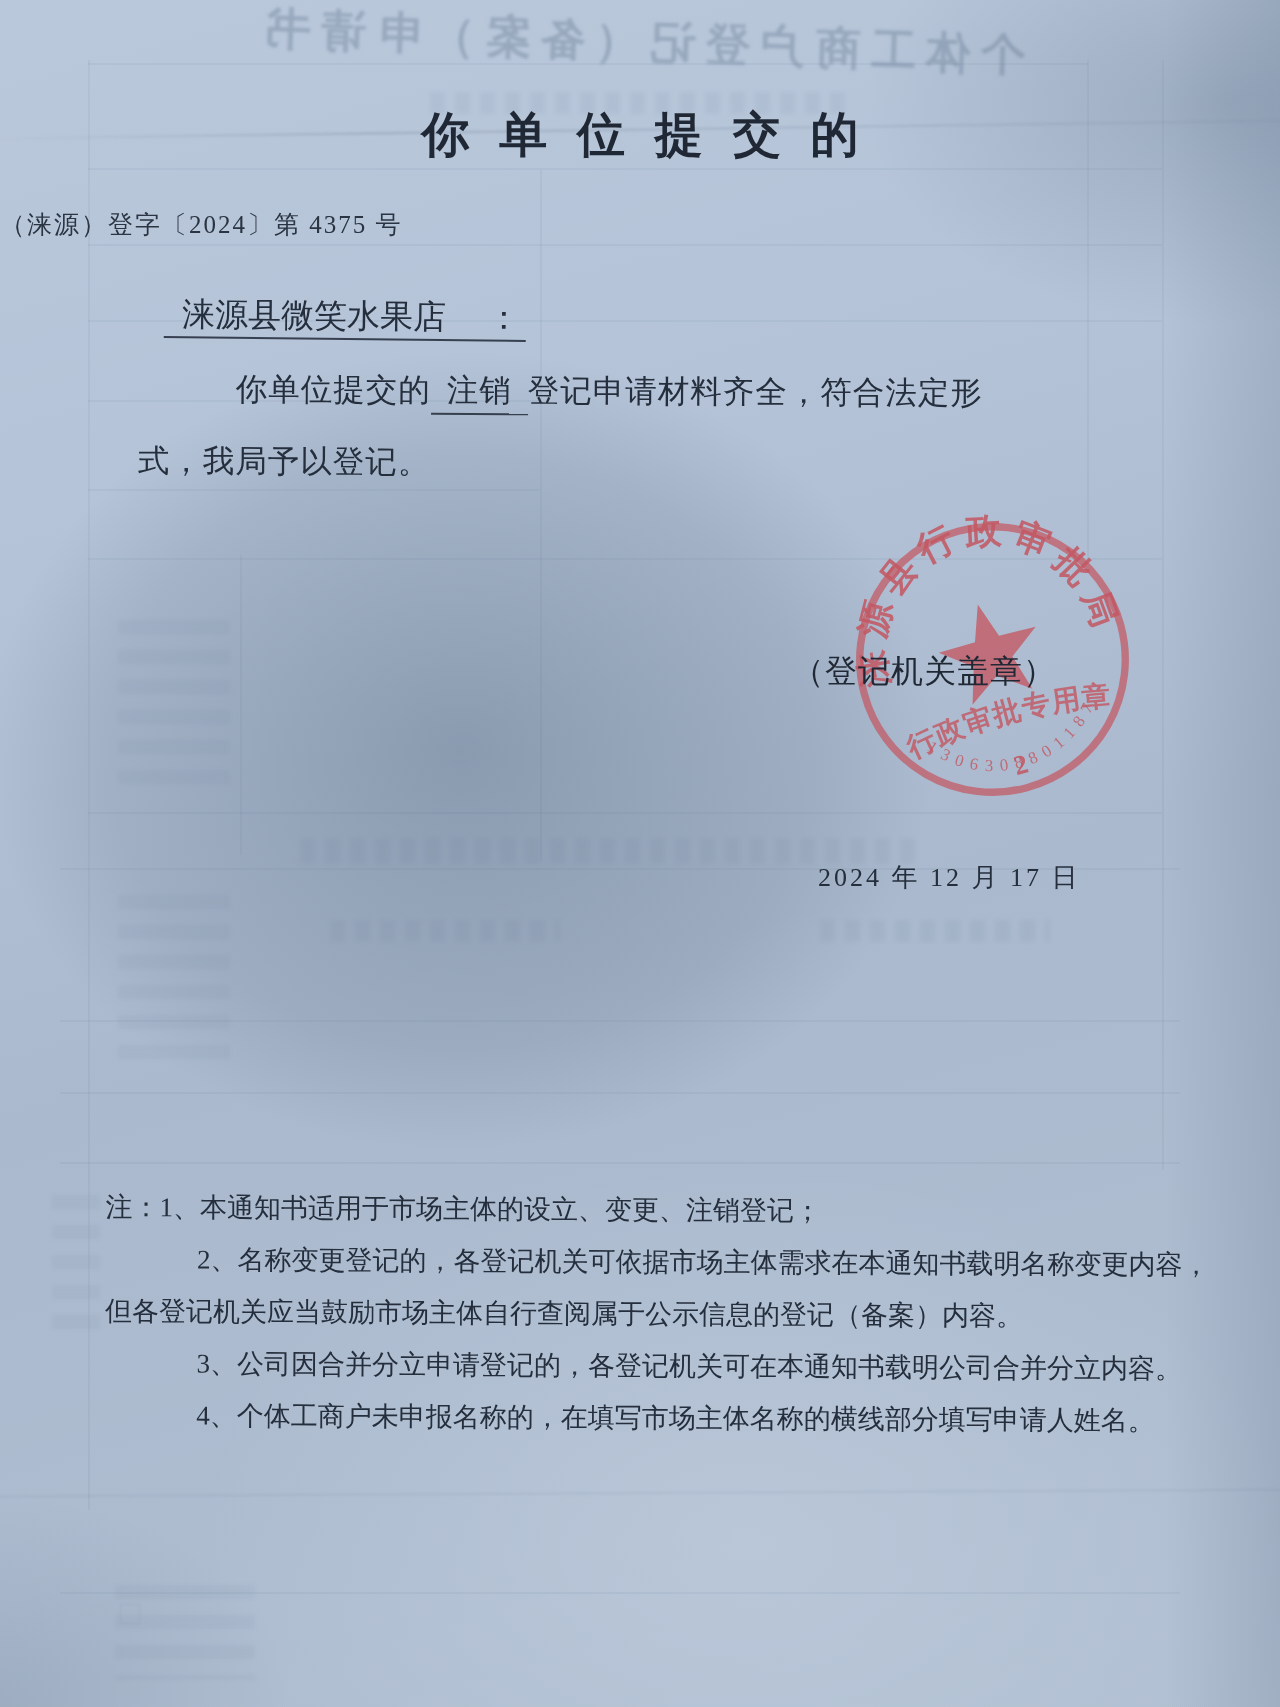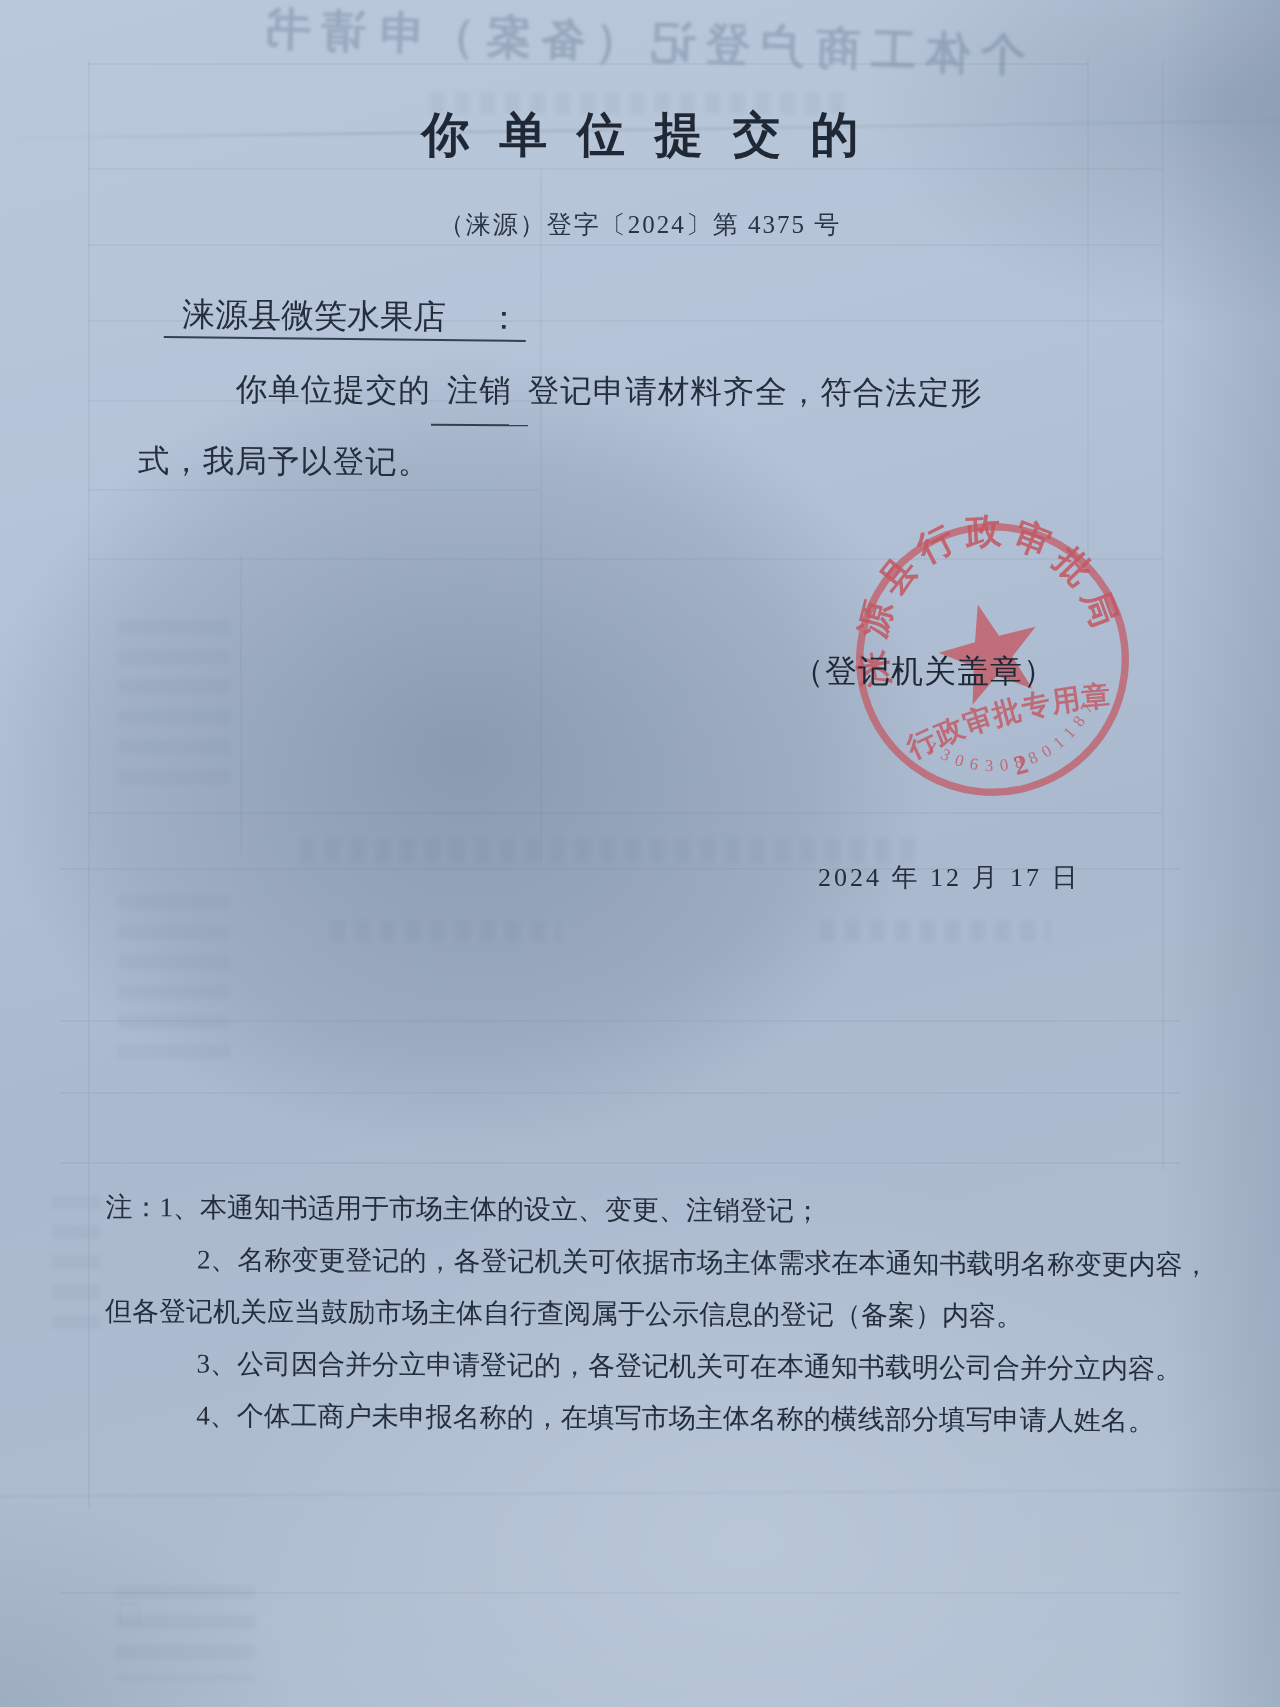--- a/index.html
+++ b/index.html
@@ -33,34 +33,34 @@
     position:absolute;top:12px;left:0;width:100%;text-align:center;
     font-size:45px;font-weight:700;letter-spacing:10px;color:rgba(98,117,143,0.38);
     transform:scaleX(-1) rotate(-2deg);filter:blur(1.6px);
   }
   .title{
     position:absolute;top:103px;left:0;width:100%;margin:0;text-align:center;
     font-size:48px;font-weight:700;letter-spacing:0.62em;text-indent:0.62em;
     color:#1f2834;
   }
   .docnum{
-    position:absolute;top:208px;left:0;width:100%;text-align:center;
+    position:absolute;top:208px;left:0;width:100%;text-align:left;
     font-size:25px;letter-spacing:2px;color:#2a3442;
   }
   .recipient{
     position:absolute;top:294px;left:164px;font-size:33px;color:#242e3c;
     transform:rotate(0.6deg);
   }
   .uline{border-bottom:2.5px solid rgba(36,45,60,0.88);padding:0 6px 4px 18px;}
   .body-par{
     position:absolute;top:356px;left:138px;width:1060px;
     font-size:31.5px;line-height:72px;letter-spacing:1px;color:#242e3c;
     text-indent:3.1em;transform:rotate(0.3deg);
   }
-  .blank{border-bottom:2.5px solid rgba(36,45,60,0.88);padding:0 16px 16px 16px;}
+  .blank{border-bottom:2.5px solid rgba(36,45,60,0.88);padding:0 16px 5px 16px;}
   .seal-caption{
     position:absolute;top:650px;left:792px;font-size:32px;letter-spacing:1px;color:#1f2834;z-index:3;
   }
   .stamp{position:absolute;left:845px;top:512px;width:295px;height:295px;z-index:2;
     filter:blur(0.4px) opacity(0.95);}
   .date{
     position:absolute;top:860px;left:818px;font-size:26px;letter-spacing:3px;color:#242e3c;
   }
   .notes{
     position:absolute;top:1184px;left:105px;width:1120px;

